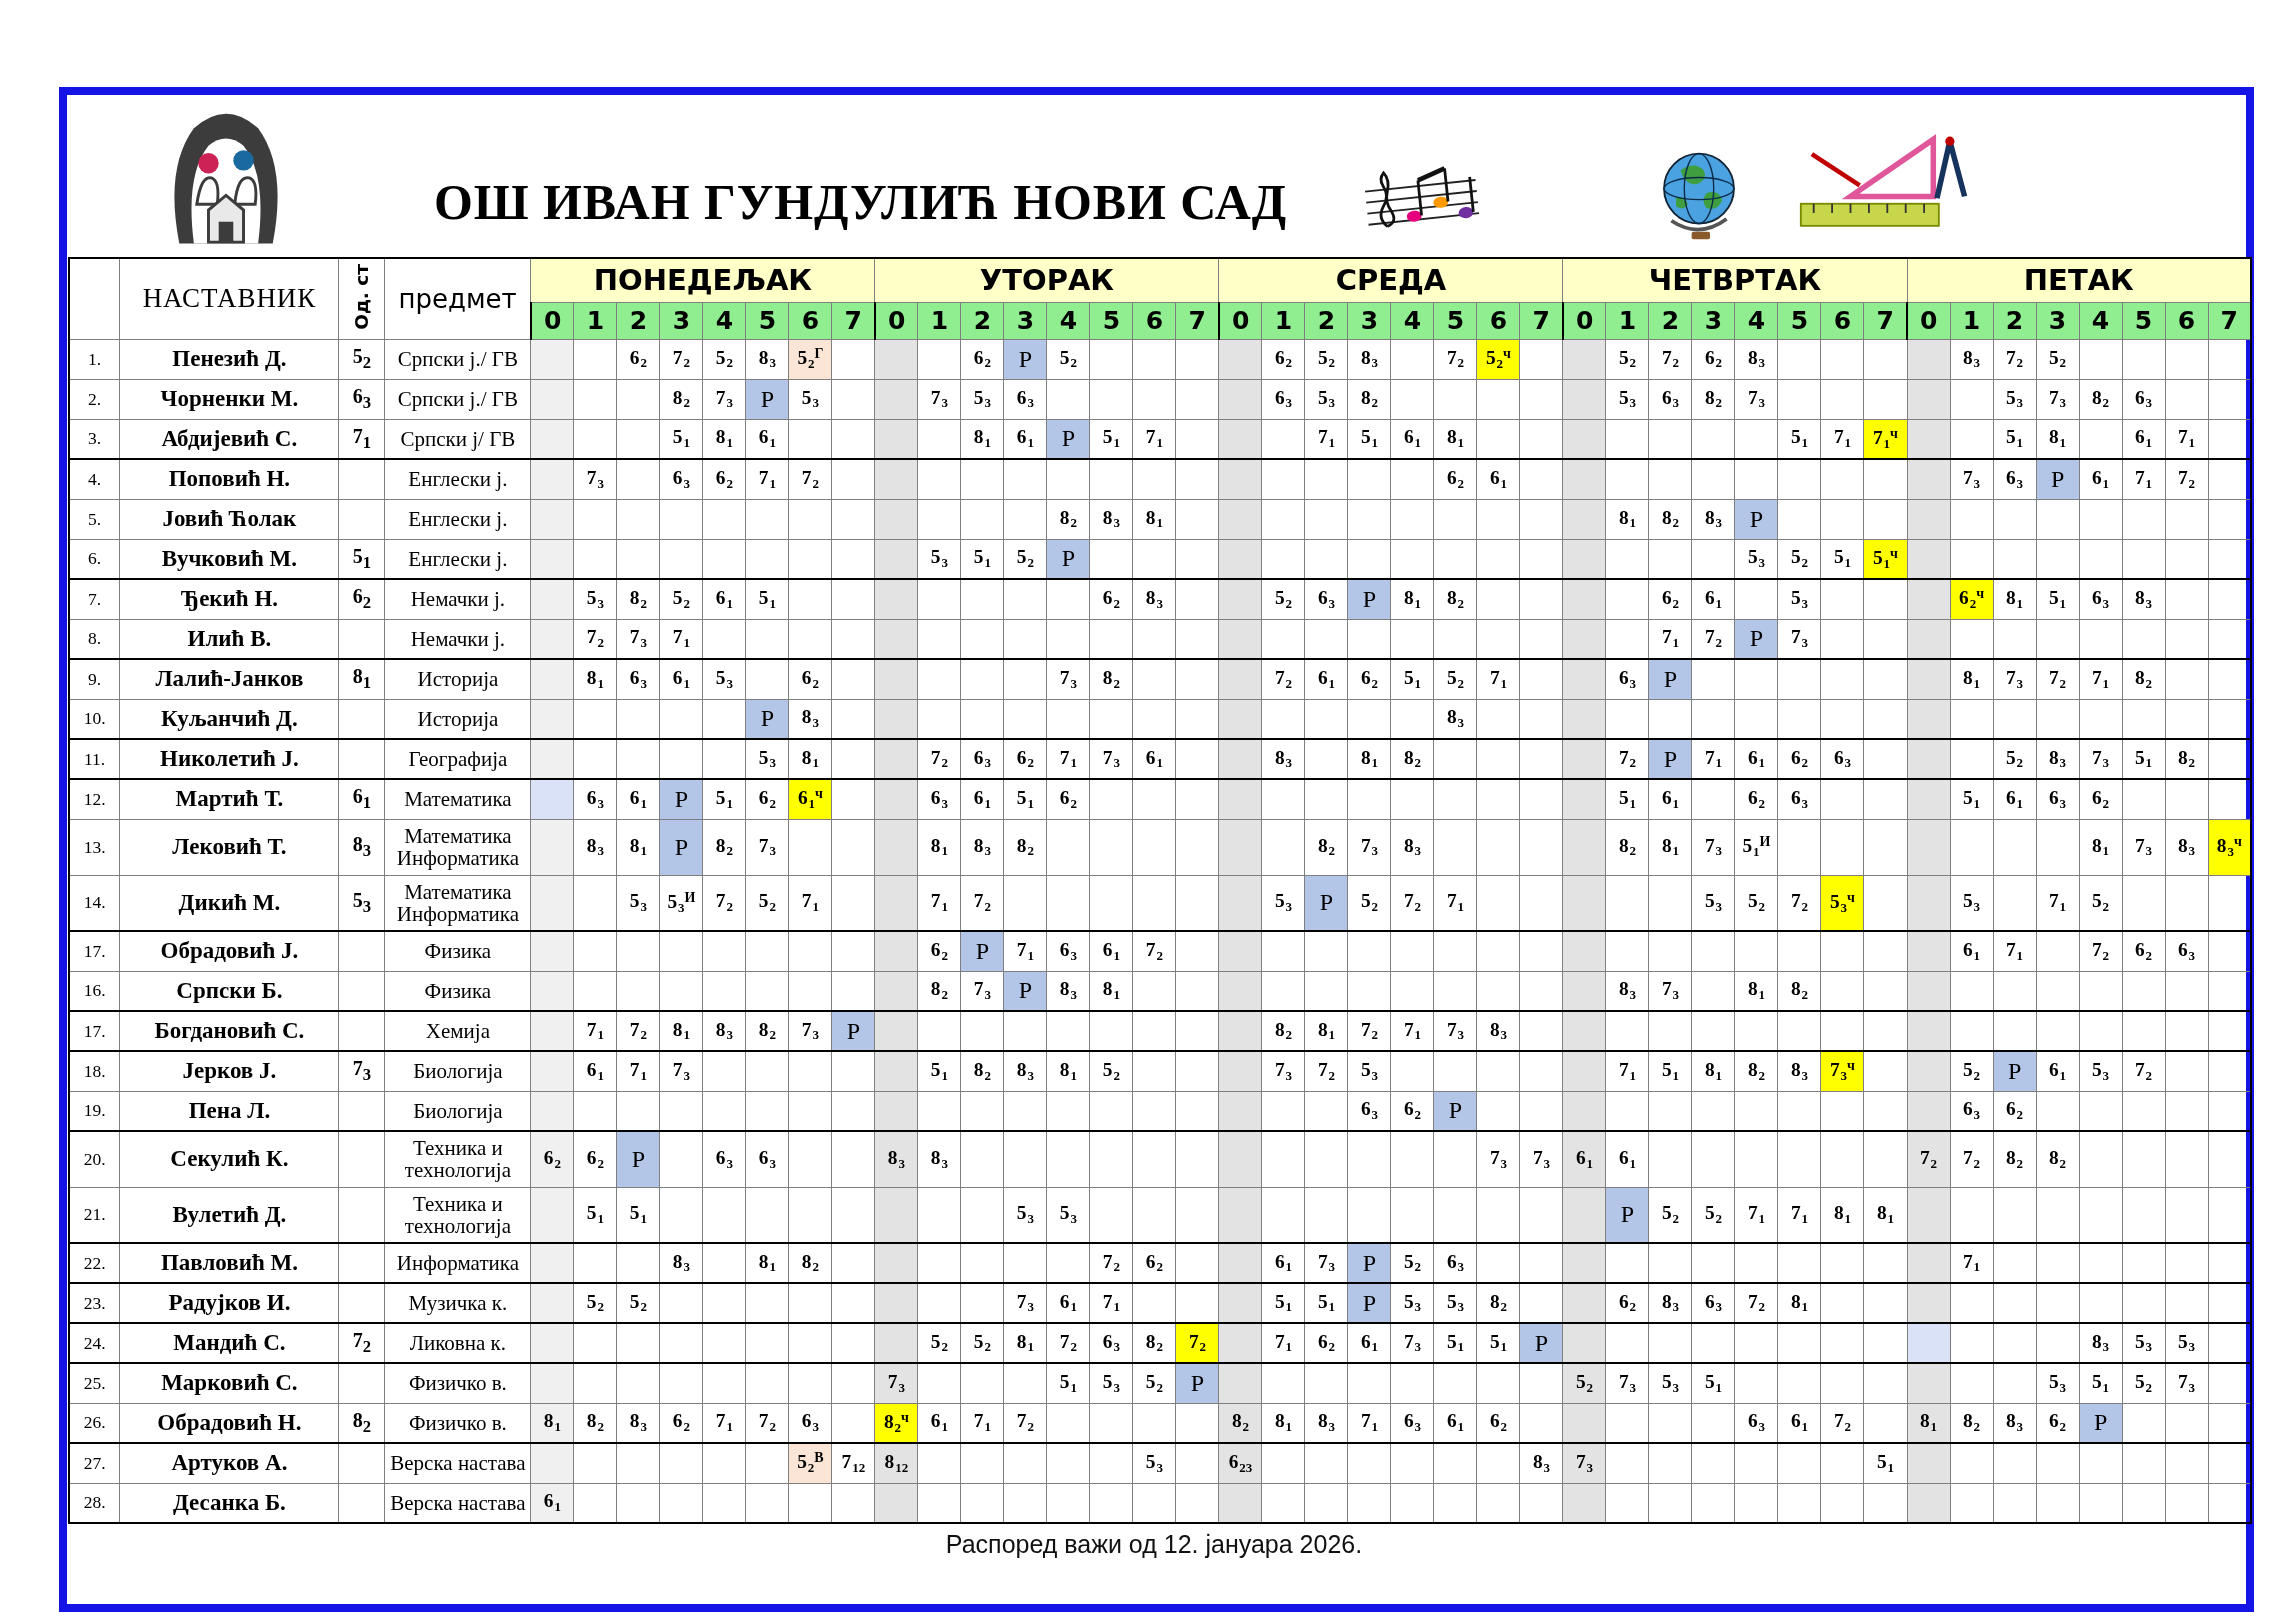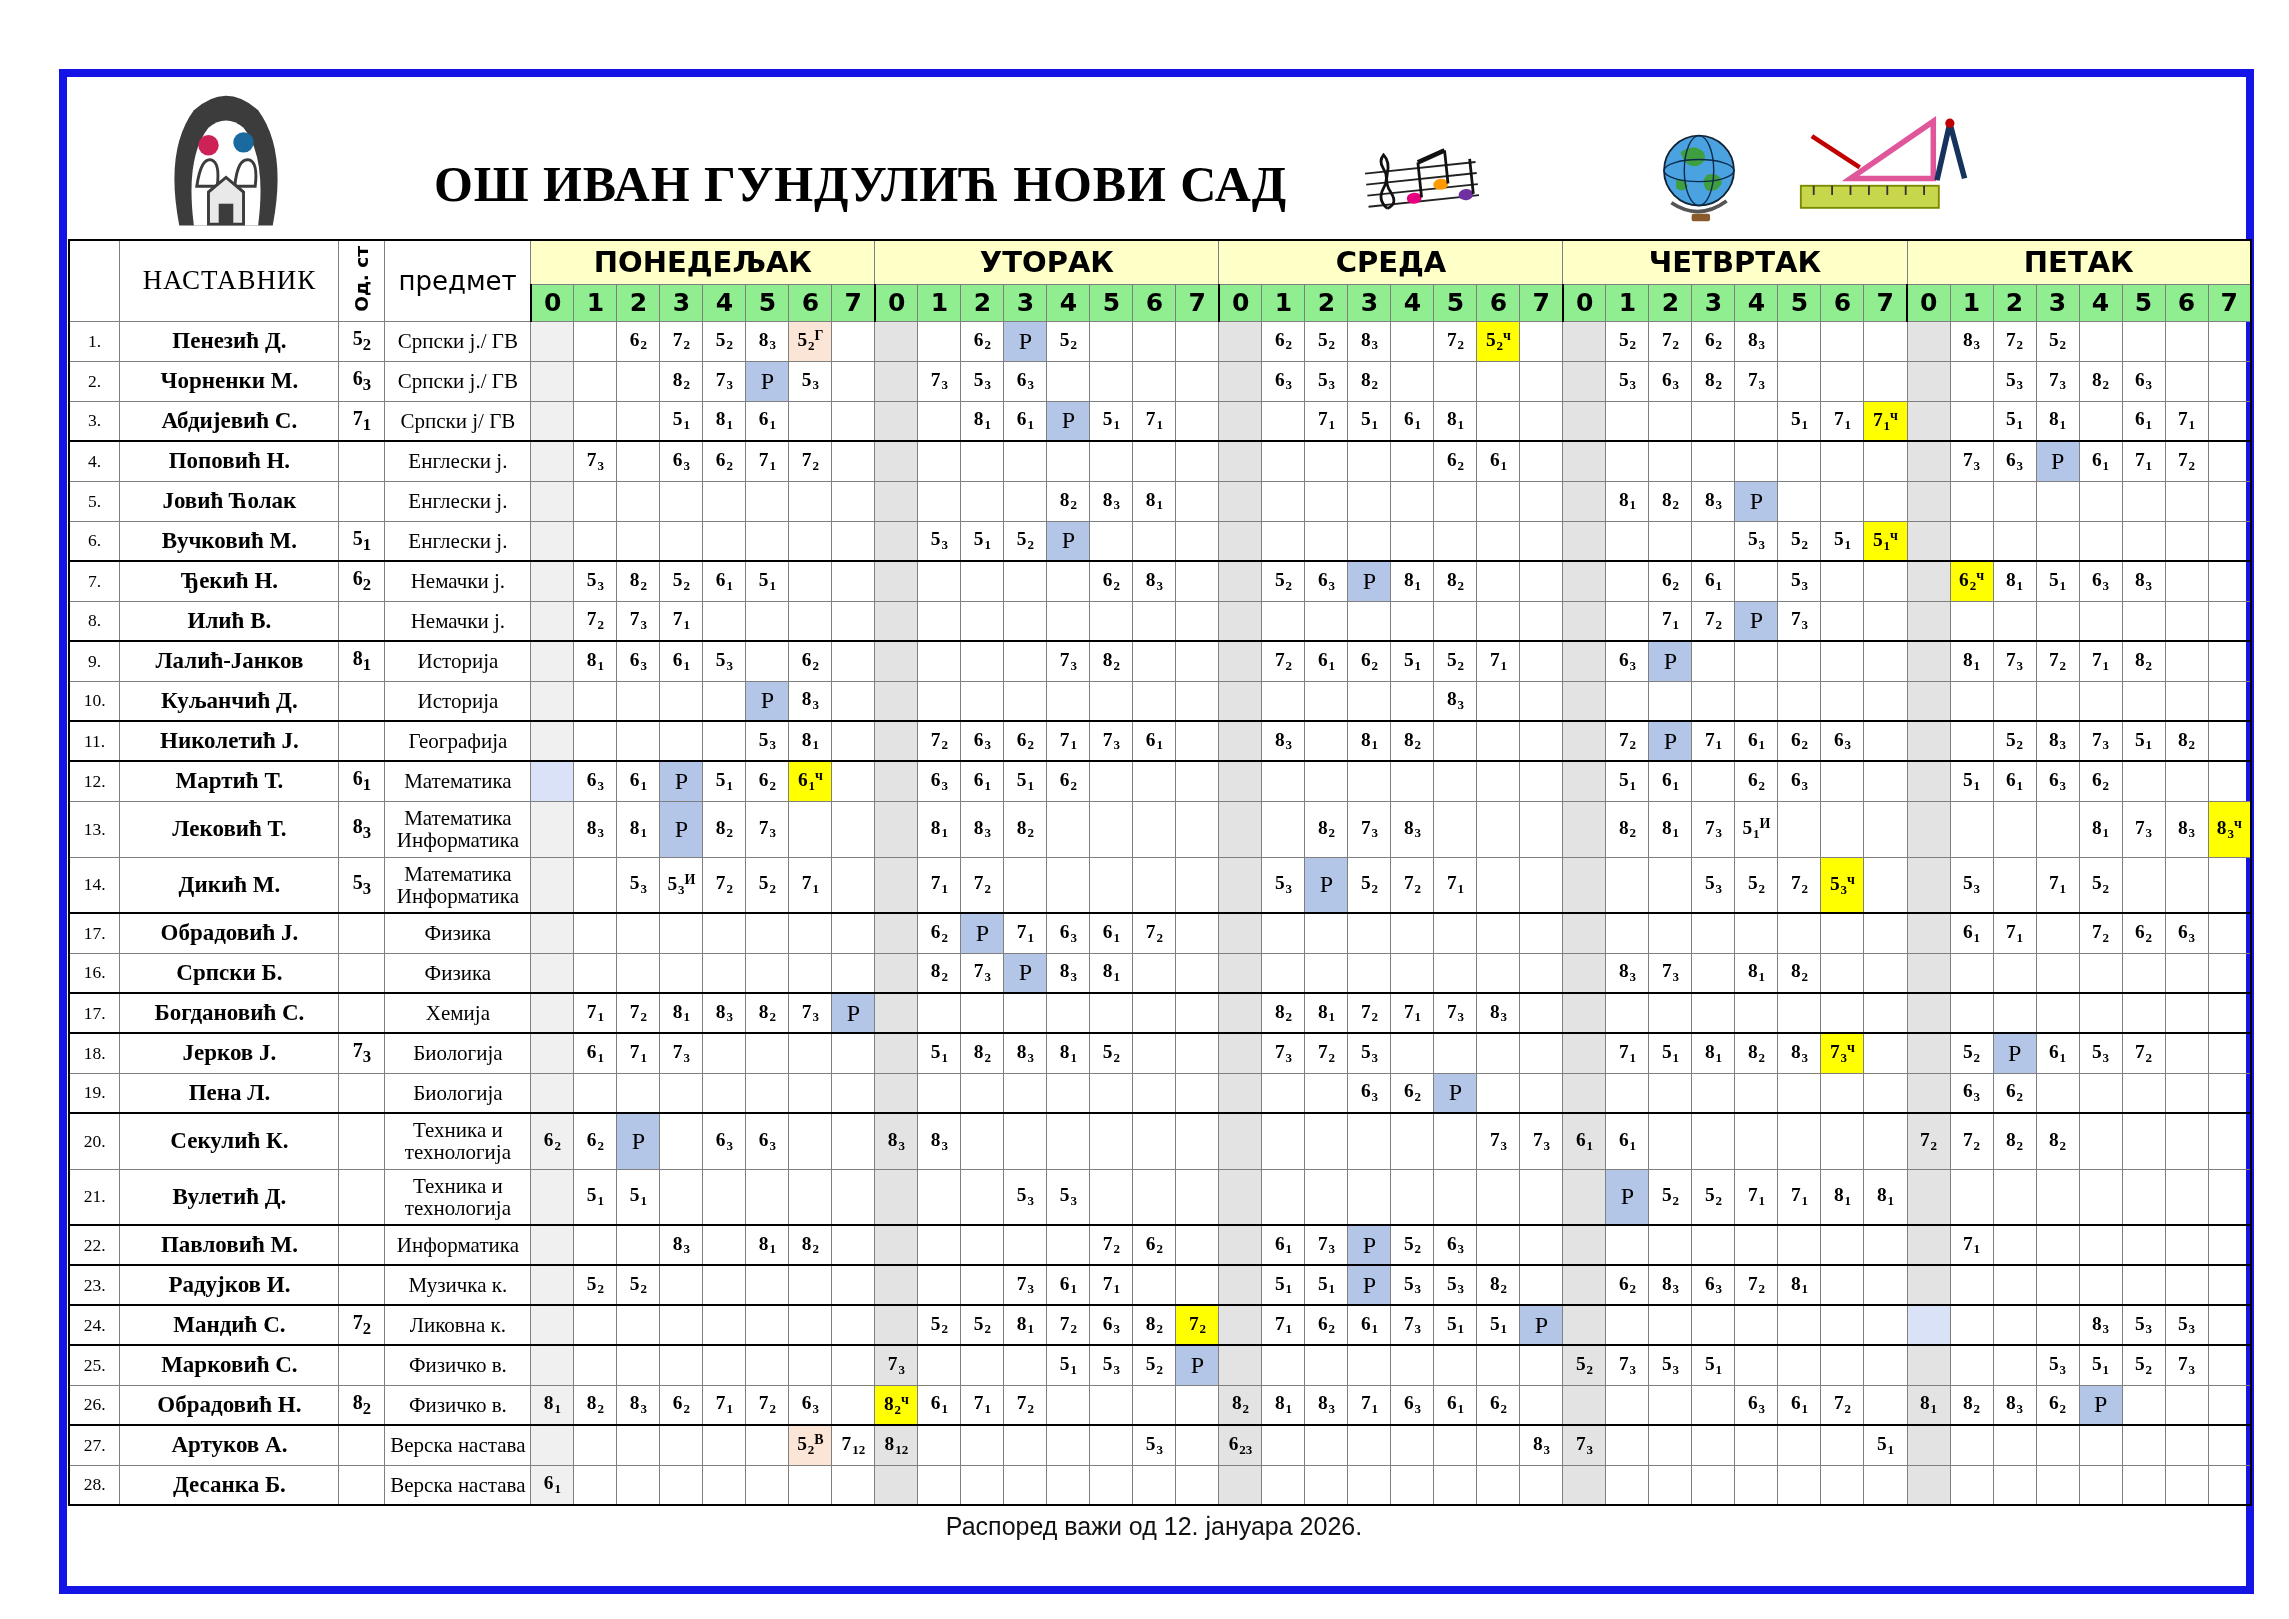--- a/index.html
+++ b/index.html
@@ -1,17 +1,17 @@
 <!DOCTYPE html>
 <html style="--frame: #1414e6; --green: #90EE90; --day_band: #FFFFC8; --blue: #B4C6E7; --yellow: #FFFF00; --peach: #FBE5D6; --lavender: #D9E2F7; --gray0: #e3e3e3; --gray0_mon: #f0f0f0;font-size:14.8px"><head>
 <meta charset="utf-8">
 <style>
   html,body{margin:0;padding:0;width:2290px;height:1620px;background:#fff;overflow:hidden;
             font-family:"Liberation Serif",serif;}
-  .frame{position:absolute;left:59px;top:69px;width:2195px;height:1525px;
+  .frame{position:absolute;left:59px;top:87px;width:2195px;height:1525px;
          border:8.3px solid var(--frame,#1414e6);background:#fff;box-sizing:border-box;}
   .hdr{position:relative;height:162px;}
   .logo{position:absolute;left:85px;top:7.4px;width:148px;height:146px;}
   .title{position:absolute;left:249px;top:78px;width:1089px;text-align:center;
          font-size:50px;font-weight:bold;letter-spacing:0.9px;white-space:nowrap;}
   .ic-music{position:absolute;left:1292px;top:63px;width:125px;height:88px;}
   .ic-globe{position:absolute;left:1586px;top:52px;width:92px;height:97px;}
   .ic-geom{position:absolute;left:1728px;top:37px;width:180px;height:115px;}
 
   table.tt{border-collapse:collapse;table-layout:fixed;width:2174px;margin-left:0.9px;

